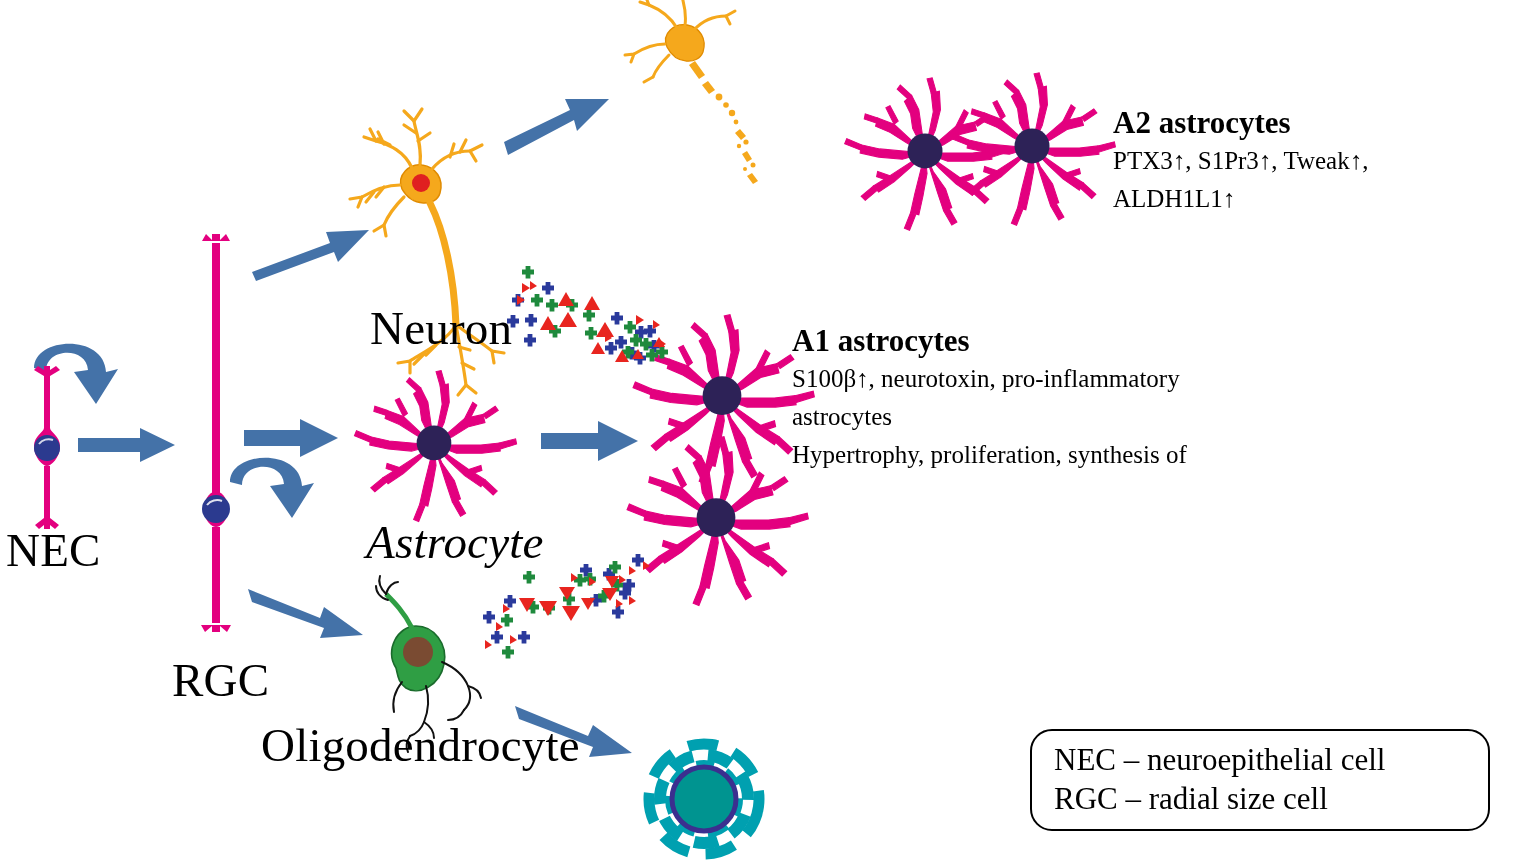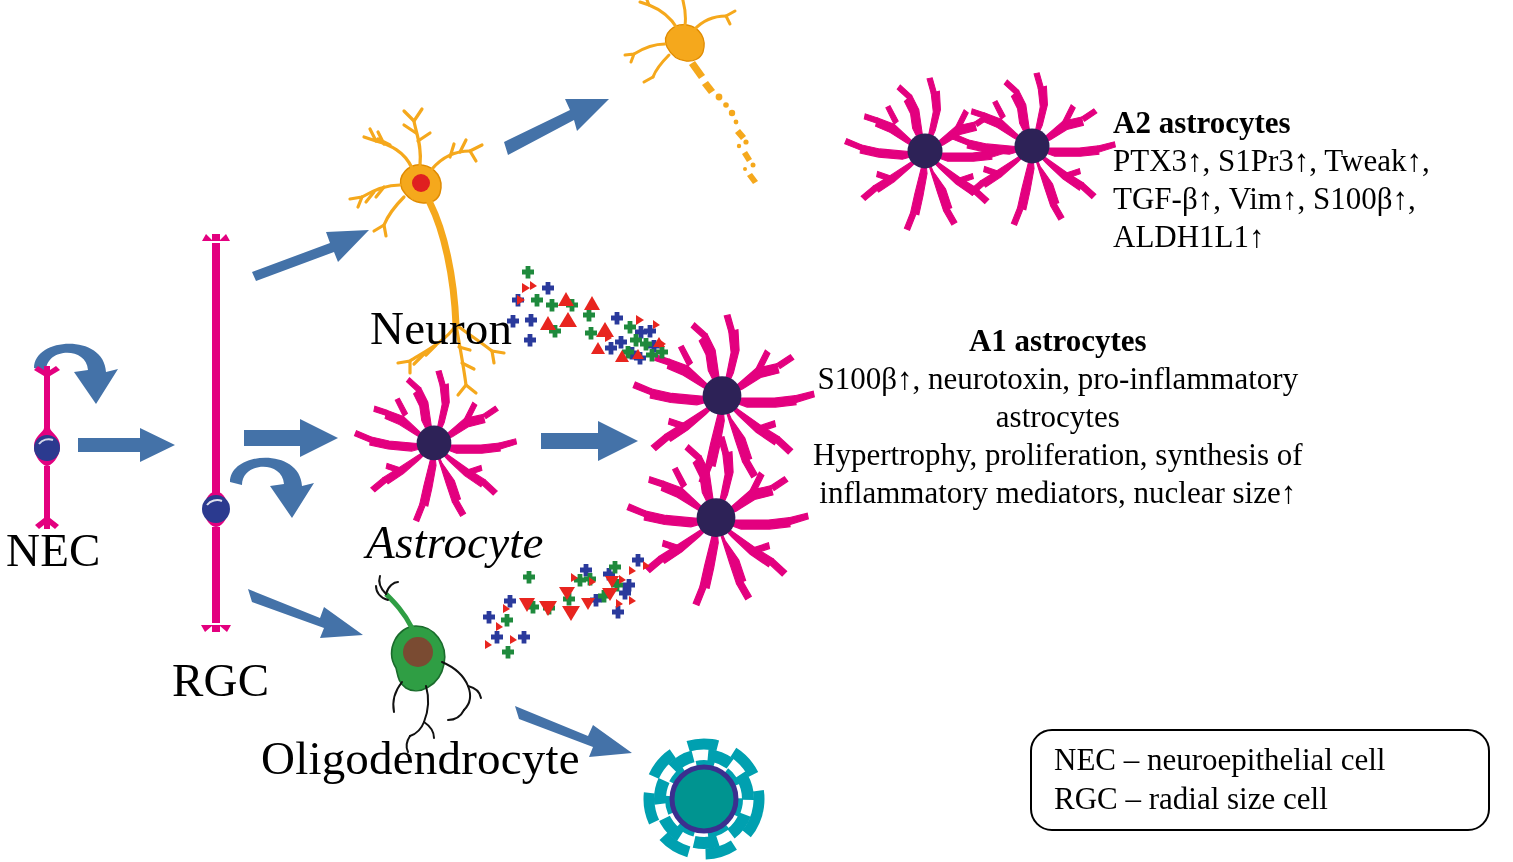--- a/index.html
+++ b/index.html
@@ -4,21 +4,21 @@
 <style>
   html,body{margin:0;padding:0;background:#ffffff;}
   body{width:1513px;height:862px;position:relative;overflow:hidden;
        font-family:"Liberation Serif","DejaVu Serif",serif;color:#000;}
   #stage{position:absolute;left:0;top:0;width:1513px;height:862px;}
   svg.layer{position:absolute;left:0;top:0;width:1513px;height:862px;}
   .txt{position:absolute;white-space:pre;}
   .cell-label{font-size:47px;letter-spacing:.2px;}
   .block{position:absolute;}
   .block .hdr{font-weight:bold;font-size:31px;line-height:38px;}
-  .block .ln{font-size:31px;line-height:38px;white-space:pre;}
+  .block .ln{font-size:25px;line-height:38px;white-space:pre;}
   .legendbox{position:absolute;border:2px solid #000;border-radius:22px;
              box-sizing:border-box;}
   .legendbox .ln{font-size:31px;line-height:39px;white-space:pre;}
 </style>
 </head>
 <body>
 
 <div id="stage">
 
   <svg class="layer" viewBox="0 0 1513 862">
@@ -338,35 +338,33 @@
         <path d="M636,601 l-7,4 l0,-9 Z"></path>
         <path d="M623,604 l-7,4 l0,-9 Z"></path>
       </g>
     </g>
   </svg>
 
   <div class="txt cell-label" style="left:6px;  top:523px;">NEC</div>
   <div class="txt cell-label" style="left:172px;top:640px;margin-top:13px;">RGC</div>
   <div class="txt cell-label" style="left:370px;top:301px;">Neuron</div>
   <div class="txt cell-label" style="left:366px;top:515px;font-style:italic;">Astrocyte</div>
-  <div class="txt cell-label" style="left:261px;top:718px;margin-top:13px;">Oligodendrocyte</div>
+  <div class="txt cell-label" style="left:261px;top:718px;">Oligodendrocyte</div>
 
   <div class="block" style="left:1113px; top:58px;margin-top:46px;">
     <div class="hdr">A2 astrocytes</div>
     <div class="ln">PTX3↑, S1Pr3↑, Tweak↑,</div>
-    <div class="ln">TGF-β↑, Vim↑, S100β↑,</div>
     <div class="ln">ALDH1L1↑</div>
   </div>
 
-  <div class="block" style="left:813px; top:322px;text-align:center;">
+  <div class="block" style="left:792px; top:322px;">
     <div class="hdr">A1 astrocytes</div>
     <div class="ln">S100β↑, neurotoxin, pro-inflammatory</div>
     <div class="ln">astrocytes</div>
     <div class="ln">Hypertrophy, proliferation, synthesis of</div>
-    <div class="ln">inflammatory mediators, nuclear size↑</div>
   </div>
 
   <div class="legendbox" style="left:1030px; top:729px; width:460px; height:102px; padding:9px 0 0 22px;">
     <div class="ln">NEC – neuroepithelial cell</div>
     <div class="ln">RGC – radial size cell</div>
   </div>
 
 </div>
 
 </body></html>

